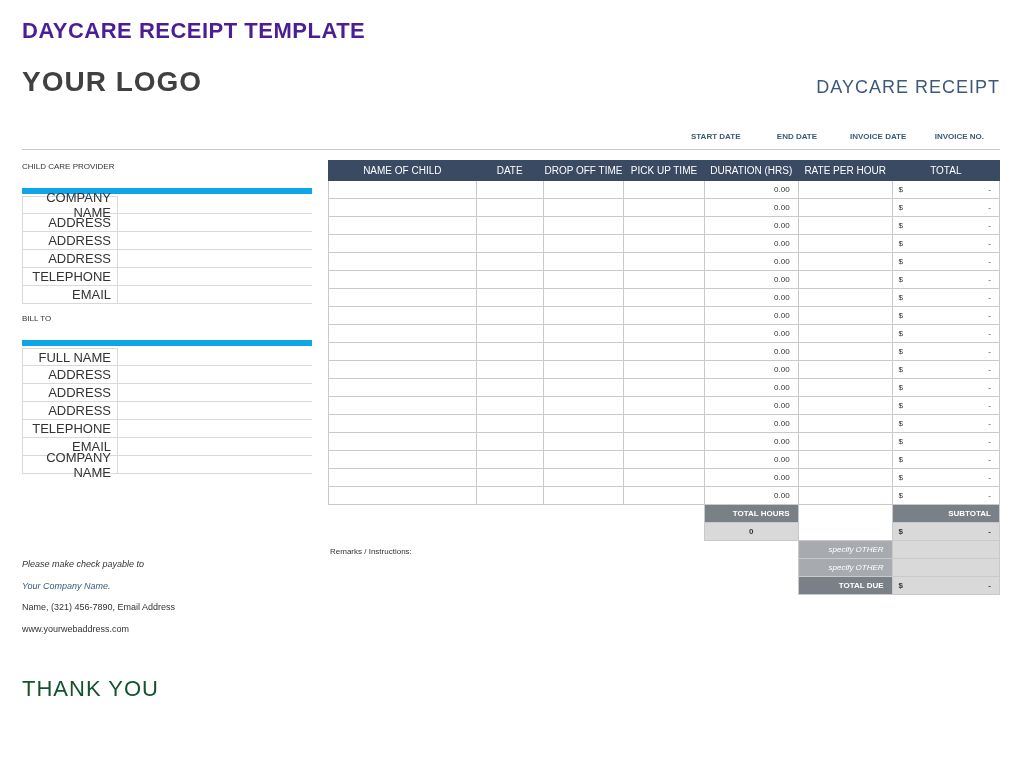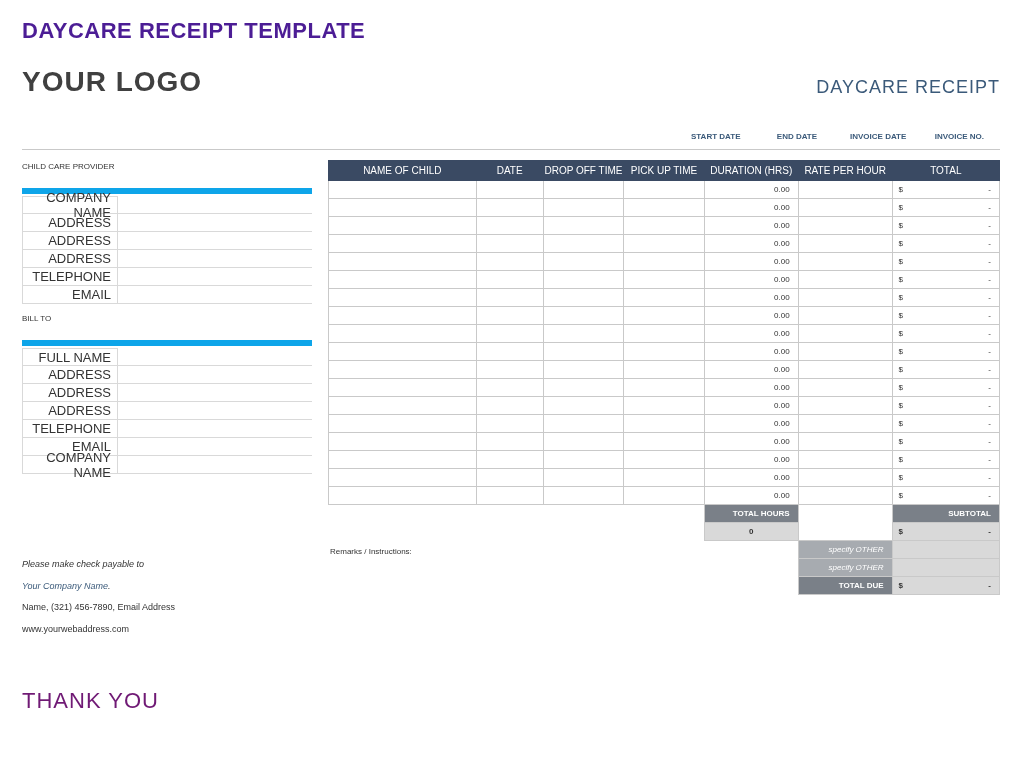--- a/index.html
+++ b/index.html
@@ -84,24 +84,24 @@
     height: 100%;
     border-bottom: 1px solid #d9d9d9;
   }
 
   .payable-block { margin-top: 80px; font-style: italic; font-size: 9px; line-height: 2.4; }
   .payable-block .company-link { color: #3b5a7a; }
   .payable-block .contact { font-style: italic; }
   .payable-block .plain { font-style: normal; }
 
   .thank-you {
-    margin-top: 48px;
+    margin-top: 36px;
     font-family: "Century Gothic", Arial, sans-serif;
     font-size: 22px;
-    color: #701a75;
+    color: #14532d;
     letter-spacing: 1px;
   }
 
   
   table { border-collapse: collapse; width: 100%; table-layout: fixed; }
   thead th {
     background: #3a4a63;
     color: #fff;
     font-size: 10px;
     font-weight: 400;

